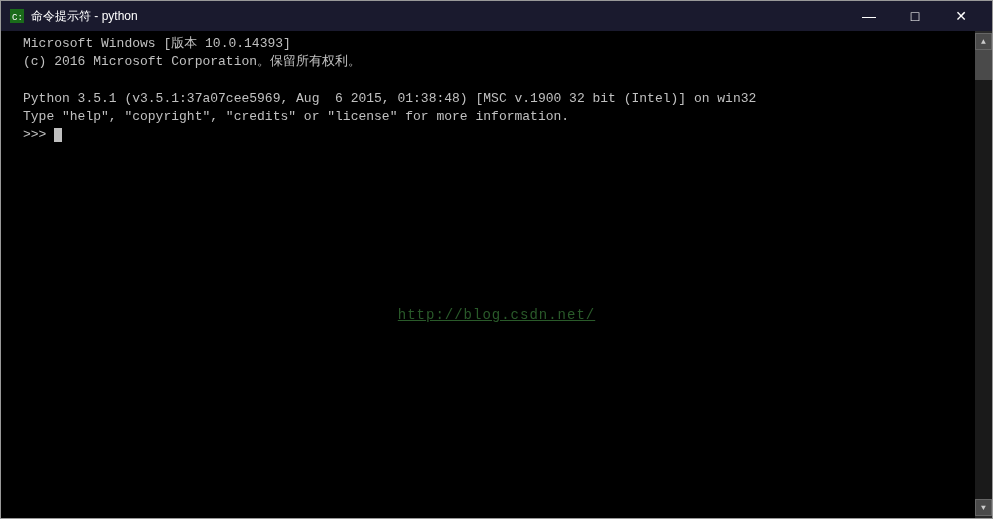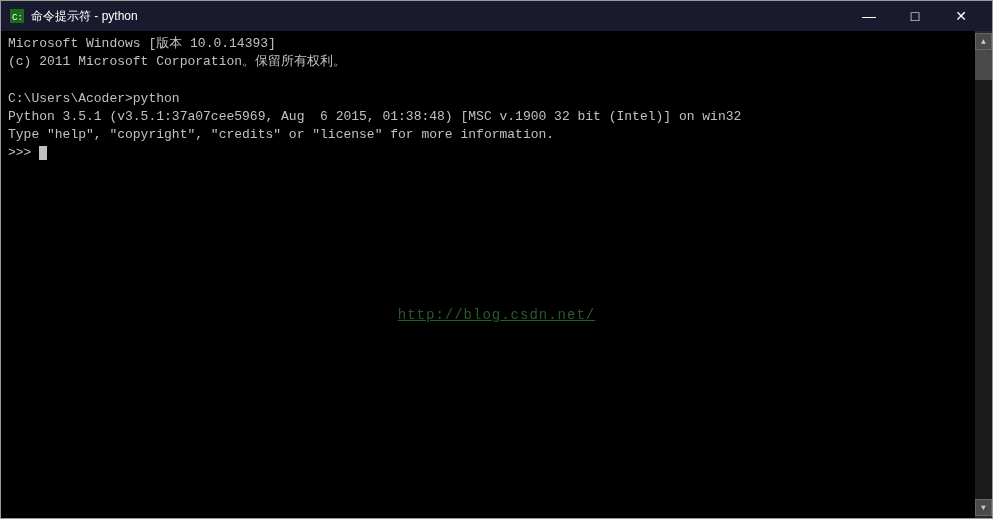--- a/index.html
+++ b/index.html
@@ -79,21 +79,21 @@
     .console-body {
       flex: 1;
       background: #000000;
       display: flex;
       overflow: hidden;
       position: relative;
     }
 
     .console-content {
       flex: 1;
-      padding: 4px 7px;
+      padding: 4px 22px;
       color: #c0c0c0;
       font-size: 13px;
       line-height: 1.4;
       font-family: 'Courier New', Courier, monospace;
       overflow: hidden;
     }
 
     .console-line {
       white-space: pre;
       color: #c0c0c0;
@@ -185,23 +185,22 @@
     <div class="title-bar-controls">
       <button class="title-bar-btn">—</button>
       <button class="title-bar-btn">□</button>
       <button class="title-bar-btn close">✕</button>
     </div>
   </div>
 
   <div class="console-body">
     <div class="console-content">
       <div class="console-line">Microsoft Windows [版本 10.0.14393]</div>
-      <div class="console-line">(c) 2011 Microsoft Corporation。保留所有权利。</div>
+      <div class="console-line">(c) 2016 Microsoft Corporation。保留所有权利。</div>
       <div class="console-line">&nbsp;</div>
-      <div class="console-line">C:\Users\Acoder&gt;python</div>
       <div class="console-line">Python 3.5.1 (v3.5.1:37a07cee5969, Aug  6 2015, 01:38:48) [MSC v.1900 32 bit (Intel)] on win32</div>
       <div class="console-line">Type "help", "copyright", "credits" or "license" for more information.</div>
       <div class="console-line">&gt;&gt;&gt; <span class="cursor"></span></div>
     </div>
     <div class="scrollbar-v">
       <div class="scrollbar-btn">▲</div>
       <div class="scrollbar-track">
         <div class="scrollbar-thumb"></div>
       </div>
       <div class="scrollbar-btn">▼</div>

